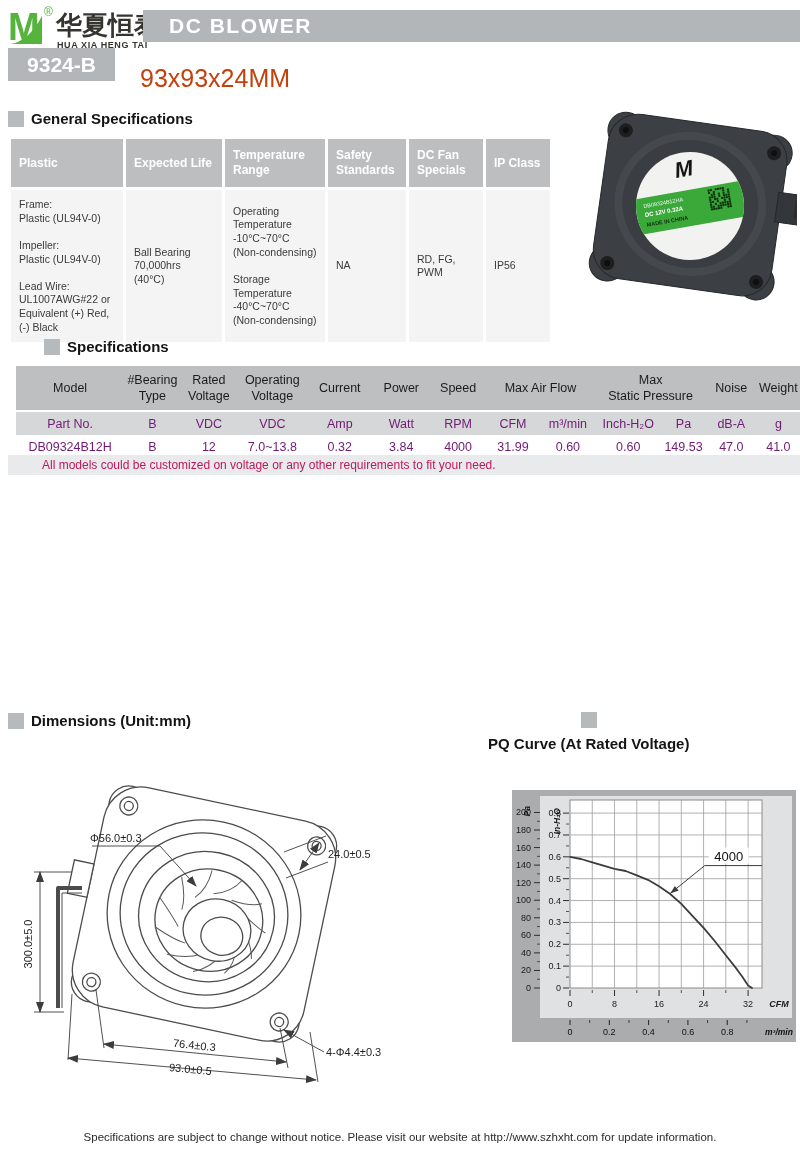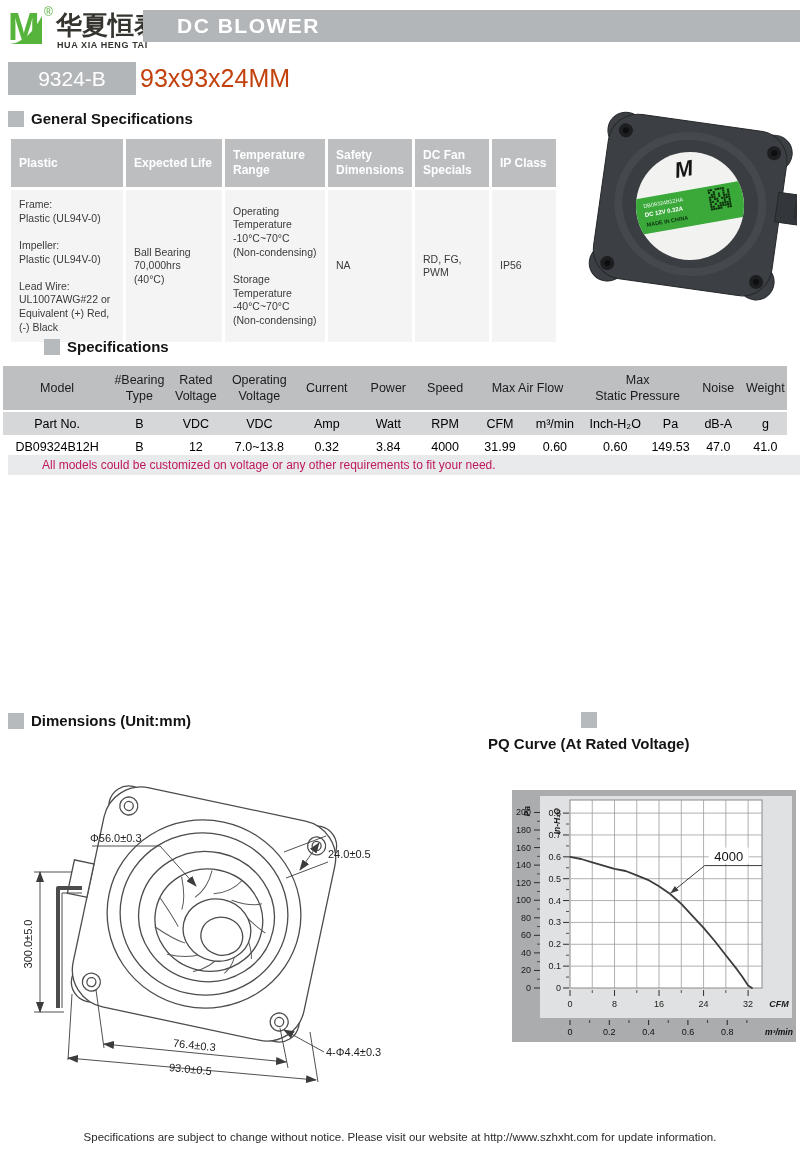--- a/index.html
+++ b/index.html
@@ -2,41 +2,41 @@
 <html><head>
 <meta charset="utf-8">
 <style>
   html,body{margin:0;padding:0;background:#ffffff;}
   .page{position:relative;width:800px;height:1152px;background:#fff;overflow:hidden;
         font-family:"Liberation Sans", sans-serif;color:#2b2b2b;}
   
   .logo{position:absolute;left:8px;top:4px;width:170px;height:48px;}
   .title-bar{position:absolute;left:143px;top:10px;width:657px;height:32px;background:#b2b6b9;
              display:flex;align-items:center;}
-  .title-bar .t{color:#fff;font-weight:bold;font-size:21px;letter-spacing:1.5px;padding-left:34px;}
-  .model-badge{position:absolute;left:8px;top:62px;width:128px;height:33px;background:#b2b6b9;
-               color:#fff;font-size:21px;display:flex;align-items:center;justify-content:center;}
+  .title-bar .t{color:#fff;font-weight:bold;font-size:21px;letter-spacing:1.5px;padding-left:26px;}
+  .model-badge{position:absolute;left:8px;top:48px;width:107px;height:33px;background:#b2b6b9;
+               color:#fff;font-size:21px;display:flex;align-items:center;justify-content:center;font-weight:bold;}
   .model-size{position:absolute;left:140px;top:62px;font-size:25px;color:#c2410c;line-height:33px;}
   
   .sec-head{position:absolute;display:flex;align-items:center;gap:7px;}
   .sec-head .bullet{width:16px;height:16px;background:#b7babd;}
   .sec-head .txt{font-weight:bold;font-size:15px;color:#141414;}
   
   .gtable{position:absolute;left:8px;top:136px;border-collapse:separate;border-spacing:3px;}
   .gtable th{background:#bcbec0;color:#fff;font-size:12px;font-weight:bold;text-align:left;
              padding:6px 8px;height:36px;vertical-align:middle;white-space:pre-line;line-height:1.25;}
   .gtable td{background:#f4f4f5;color:#3a3a3a;font-size:10.5px;vertical-align:middle;
              padding:8px 8px;height:108px;white-space:pre-line;line-height:1.3;}
   
   .photo{position:absolute;left:583px;top:106px;width:214px;height:202px;}
   
-  .stable{position:absolute;left:3px;top:366px;width:784px;border-collapse:collapse;table-layout:fixed;}
+  .stable{position:absolute;left:16px;top:366px;width:784px;border-collapse:collapse;table-layout:fixed;}
   .stable th{background:#bdbfc1;color:#1b1b1b;font-size:12.5px;font-weight:normal;text-align:center;
              height:42px;white-space:pre-line;line-height:1.3;border-bottom:2px solid #fff;}
-  .stable td{font-size:12.5px;color:#000000;text-align:center;height:21px;}
+  .stable td{font-size:12.5px;color:#701a75;text-align:center;height:21px;}
   .stable tr.units td{background:#d6d7d8;}
   .stable tr.vals td{background:#ffffff;text-align:center;}
   .snote{position:absolute;left:8px;top:455px;width:762px;background:#e9eaeb;color:#be185d;
          font-size:12px;padding:3px 0 3px 34px;}
   
   .dims{position:absolute;left:12px;top:746px;width:430px;height:344px;}
   .pq{position:absolute;left:484px;top:784px;width:316px;height:262px;}
   .footer{position:absolute;left:0;top:1131px;width:800px;text-align:center;
           font-size:11.5px;color:#2b2b2b;}
   svg text{font-family:"Liberation Sans", sans-serif;}
@@ -75,21 +75,21 @@
         <col style="width:74px">
         <col style="width:64px">
       </colgroup>
     <tbody>
         <tr>
       <th>Plastic</th>
       <th>Expected Life</th>
       <th>Temperature
 Range</th>
       <th>Safety
-Dimensions</th>
+Standards</th>
       <th>DC Fan
 Specials</th>
       <th>IP Class</th>
     </tr>
     <tr>
       <td>Frame:
 Plastic (UL94V-0)
 
 Impeller:
 Plastic (UL94V-0)

